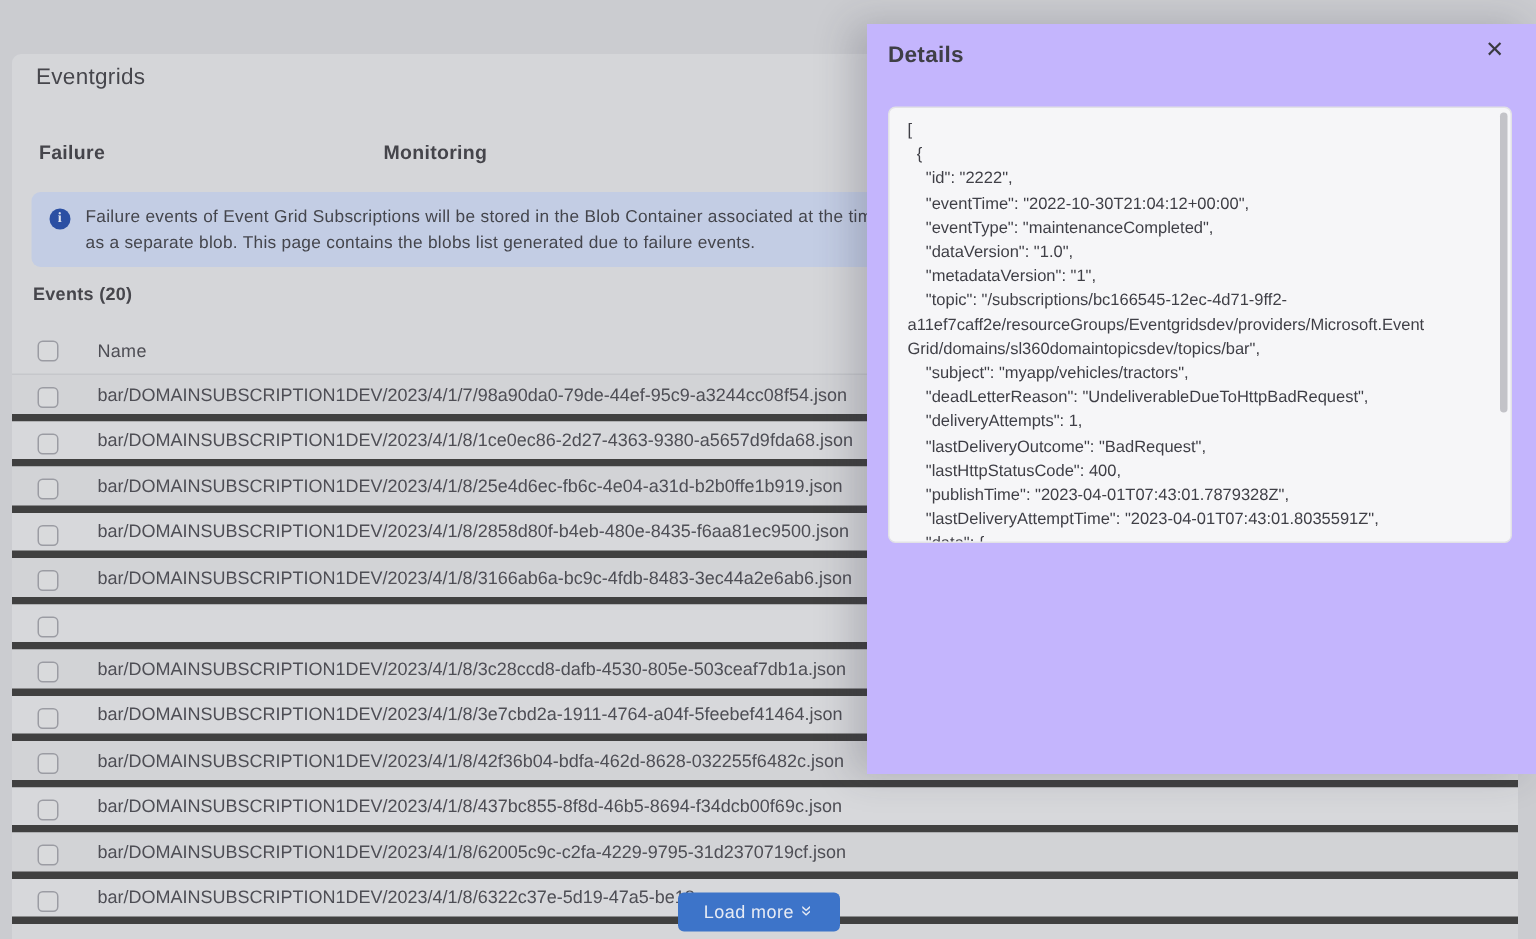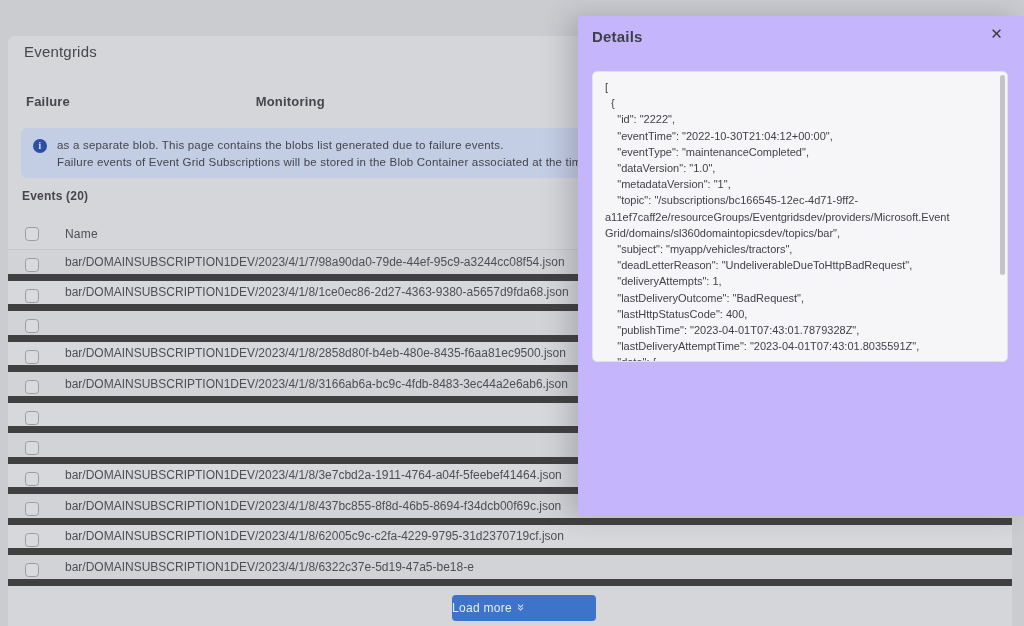--- a/index.html
+++ b/index.html
@@ -40,33 +40,33 @@
   .events-heading { position:absolute; left:14px; top:153px; font-size:12px; font-weight:700; color:#46464c; }
 
   .thead { position:absolute; left:0; right:0; top:183px; height:31px; border-bottom:1px solid #c6c7cb;
            display:flex; align-items:center; }
   .col-name { position:absolute; left:57px; font-size:12px; color:#4e4e55; }
   .cb {
     position:absolute; left:17px; width:14px; height:14px; border:1.6px solid #9b9ca3;
     border-radius:3.5px; background:#d9dadc; display:inline-block;
   }
   .rows { position:absolute; left:0; right:0; top:214px; }
-  .row { position:relative; height:30.5px; border-bottom:7px solid #404040; }
+  .row { position:relative; height:30.5px; border-bottom:5px solid #404040; }
   .row:nth-child(odd)  { background:#d2d3d6; }
   .row:nth-child(even) { background:#d7d8db; }
   .row .cb { top:8px; }
   .row-name {
     position:absolute; left:57px; top:50%; transform:translateY(-50%);
     font-size:12px; color:#4e4e55; white-space:nowrap; letter-spacing:0;
   }
   .load-more {
-    position:absolute; left:444px; top:559px; width:144px; height:26px; z-index:5;
+    position:absolute; left:444px; top:559px; width:108px; height:26px; z-index:5;
     background:#3d74c9; border:none; border-radius:4px; color:#e7ebf4;
     font-family:"Liberation Sans", sans-serif; font-size:12px; letter-spacing:.3px;
-    display:flex; align-items:center; gap:6px; cursor:pointer;
+    display:flex; align-items:center; justify-content:center; gap:6px; cursor:pointer;
   }
   .dbl-chev { display:inline-block; transform:rotate(90deg); font-size:13px; line-height:1; margin-top:-1px; }
 
   
   .details-panel {
     position:absolute; left:578px; top:16px; width:446px; height:500px; background:#c4b5fd; z-index:10;
     box-shadow:-10px 0 24px rgba(45,45,65,.22);
   }
   .details-title { position:absolute; left:14px; top:12px; font-size:15px; font-weight:700; color:#3f3f46; }
   .close-x { position:absolute; right:21px; top:10px; font-size:15px; color:#3a3a40; cursor:pointer; line-height:1; }
@@ -89,60 +89,66 @@
 
 
   <div class="tabs">
       <div class="tab">Failure</div>
       <div class="tab active">Dead-Lettered Events</div>
       <div class="tab">Monitoring</div>
     </div>
 
   <div class="banner">
     <span class="info-icon">i</span>
+    <div class="banner-line">Failure events of Event Grid Subscriptions will be stored in the Blob Container associated at the tim</div>
     <div class="banner-line">as a separate blob. This page contains the blobs list generated due to failure events.</div>
-    <div class="banner-line">Failure events of Event Grid Subscriptions will be stored in the Blob Container associated at the tim</div>
   </div>
 
   <div class="events-heading">Events (20)</div>
 
   <div class="thead">
     <span class="cb"></span>
     <span class="col-name">Name</span>
   </div>
 
   <div class="rows" id="rows">
       <div class="row">
         <span class="cb"></span>
         <span class="row-name">bar/DOMAINSUBSCRIPTION1DEV/2023/4/1/7/98a90da0-79de-44ef-95c9-a3244cc08f54.json</span>
       </div>
       <div class="row">
         <span class="cb"></span>
         <span class="row-name">bar/DOMAINSUBSCRIPTION1DEV/2023/4/1/8/1ce0ec86-2d27-4363-9380-a5657d9fda68.json</span>
       </div>
       <div class="row">
         <span class="cb"></span>
+        <span class="row-name">bar/DOMAINSUBSCRIPTION1DEV/2023/4/1/8/25e4d6ec-fb6c-4e04-a31d-b2b0ffe1b919.json</span>
       </div>
       <div class="row">
         <span class="cb"></span>
         <span class="row-name">bar/DOMAINSUBSCRIPTION1DEV/2023/4/1/8/2858d80f-b4eb-480e-8435-f6aa81ec9500.json</span>
       </div>
       <div class="row">
         <span class="cb"></span>
         <span class="row-name">bar/DOMAINSUBSCRIPTION1DEV/2023/4/1/8/3166ab6a-bc9c-4fdb-8483-3ec44a2e6ab6.json</span>
       </div>
       <div class="row">
         <span class="cb"></span>
       </div>
       <div class="row">
         <span class="cb"></span>
+        <span class="row-name">bar/DOMAINSUBSCRIPTION1DEV/2023/4/1/8/3c28ccd8-dafb-4530-805e-503ceaf7db1a.json</span>
       </div>
       <div class="row">
         <span class="cb"></span>
         <span class="row-name">bar/DOMAINSUBSCRIPTION1DEV/2023/4/1/8/3e7cbd2a-1911-4764-a04f-5feebef41464.json</span>
+      </div>
+      <div class="row">
+        <span class="cb"></span>
+        <span class="row-name">bar/DOMAINSUBSCRIPTION1DEV/2023/4/1/8/42f36b04-bdfa-462d-8628-032255f6482c.json</span>
       </div>
       <div class="row">
         <span class="cb"></span>
         <span class="row-name">bar/DOMAINSUBSCRIPTION1DEV/2023/4/1/8/437bc855-8f8d-46b5-8694-f34dcb00f69c.json</span>
       </div>
       <div class="row">
         <span class="cb"></span>
         <span class="row-name">bar/DOMAINSUBSCRIPTION1DEV/2023/4/1/8/62005c9c-c2fa-4229-9795-31d2370719cf.json</span>
       </div>
       <div class="row">

